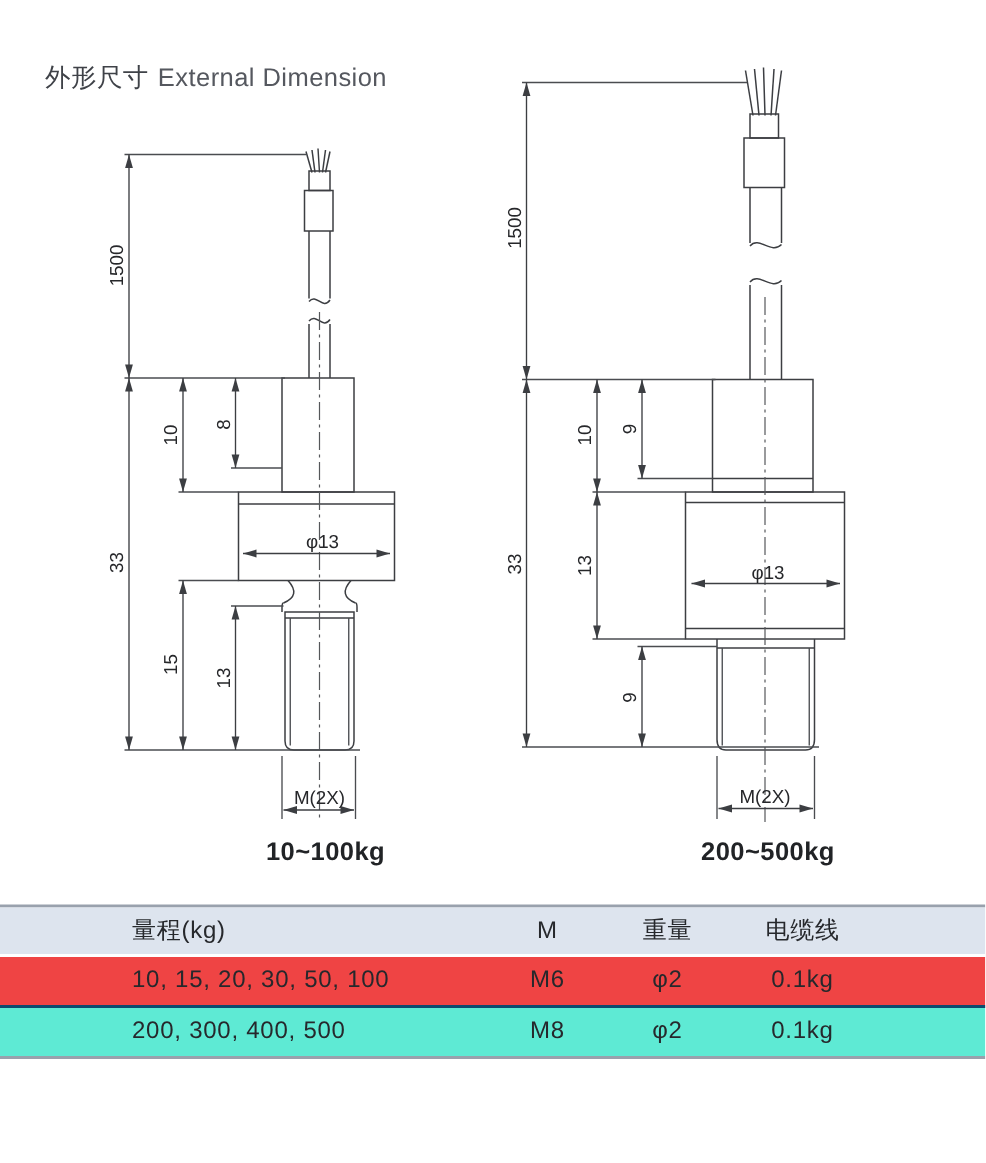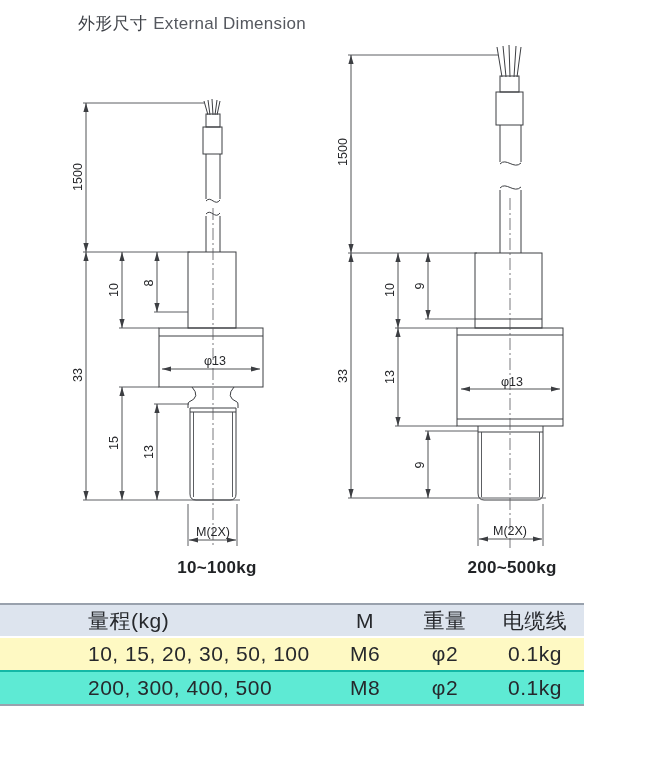--- a/index.html
+++ b/index.html
@@ -1,38 +1,38 @@
 <!DOCTYPE html>
 <html><head>
 <meta charset="utf-8">
 <style>
   html,body{margin:0;padding:0;background:#fff;}
   .canvas{
     position:relative;width:657px;height:775px;background:#ffffff;overflow:hidden;
     font-family:"Liberation Sans","DejaVu Sans",sans-serif;
   }
-  .title{position:absolute;left:30px;top:12px;font-size:17px;color:#44474d;letter-spacing:0.3px;white-space:nowrap;margin-left:48px;}
+  .title{position:absolute;left:30px;top:40px;font-size:17px;color:#44474d;letter-spacing:0.3px;white-space:nowrap;}
   .title .zh{color:#3f4248;}
   .title .en{color:#55585f;margin-left:6px;}
   svg.drawing{position:absolute;left:0;top:0;}
   .ln{stroke:#3c3e42;stroke-width:1;fill:none;}
   .thin{stroke:#4a4c50;stroke-width:0.9;fill:none;}
   .cl{stroke:#55575a;stroke-width:0.8;fill:none;stroke-dasharray:12 3 2 3;}
   .dim{stroke:#3c3e42;stroke-width:0.9;fill:none;marker-start:url(#arr);marker-end:url(#arr);}
   .dtx{font-family:"Liberation Sans","DejaVu Sans",sans-serif;font-size:12.5px;fill:#26272a;text-anchor:middle;}
   .lbl{font-family:"Liberation Sans","DejaVu Sans",sans-serif;font-size:17px;font-weight:600;fill:#212326;text-anchor:middle;letter-spacing:0.3px;}
   
   .spec-table{
-    position:absolute;left:0;top:603px;width:584px;
+    position:absolute;left:0;top:603px;width:657px;
     border-top:2px solid #99a1ad;border-bottom:2px solid #99a1ad;
-    font-size:21px;color:#26282c;letter-spacing:0.5px;
+    font-size:16px;color:#26282c;letter-spacing:0.5px;
   }
   .trow{display:grid;grid-template-columns:330px 70px 90px 90px 1fr;align-items:center;}
   .thead{height:31px;background:#dde4ee;border-bottom:2px solid #ffffff;}
-  .r1{height:32px;background:#fef9c3;border-bottom:2px solid #14b8a6;}
+  .r1{height:32px;background:#ef4444;border-bottom:2px solid #0c4a6e;}
   .r2{height:32px;background:#5eead4;}
   .c{white-space:nowrap;}
   .c1{padding-left:88px;text-align:left;}
   .c2,.c3,.c4{text-align:center;}
 </style>
 </head>
 <body>
 
 <div class="canvas">
 

